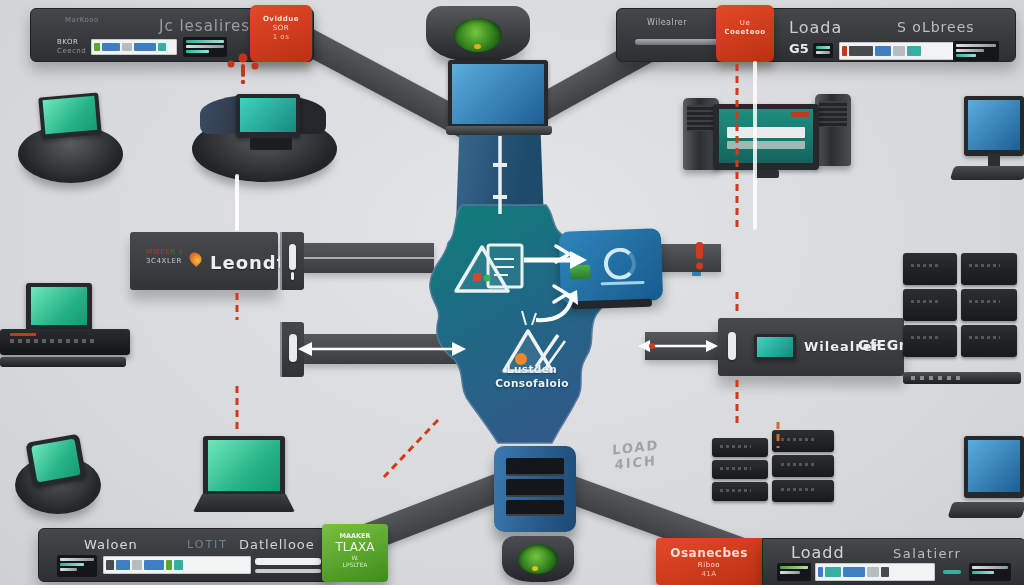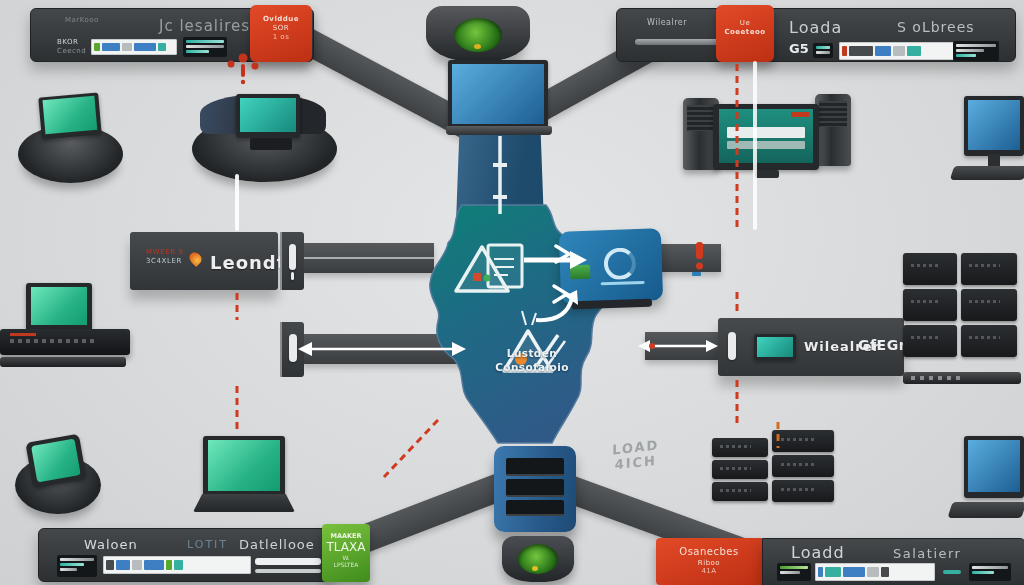--- a/index.html
+++ b/index.html
@@ -91,21 +91,21 @@
 
     <g stroke="#eef4f5" fill="none" stroke-width="3.5">
       <polygon points="86,168 110,128 134,168" stroke-linejoin="round" fill="rgba(255,255,255,0.08)"></polygon>
       <circle cx="103" cy="156" r="6" fill="#e8872c" stroke="none"></circle>
       <line x1="118" y1="164" x2="140" y2="132"></line>
         <line x1="127" y1="166" x2="147" y2="138" stroke-width="2.5"></line>
       <line x1="108" y1="122" x2="104" y2="108" stroke-width="2"></line>
         <line x1="114" y1="122" x2="118" y2="110" stroke-width="2"></line>
     </g>
   </svg>
-  <div class="abs t-blob z4" style="left:452px;top:346px;width:160px;">
+  <div class="abs t-blob z4" style="left:452px;top:362px;width:160px;">
     <div>Lustden</div>
     <div>Consofaloio</div>
   </div>
 
   <div class="abs z4" style="left:560px;top:230px;width:102px;height:72px;background:linear-gradient(135deg,#2e86bb,#175a8c);border-radius:10px;transform:rotate(-2deg);box-shadow:0 8px 12px rgba(0,0,0,.3);">
     <div class="abs" style="left:10px;top:34px;width:20px;height:14px;background:linear-gradient(#4cb04a,#2c7a2a);border-radius:2px;"></div>
     <div class="abs" style="left:44px;top:18px;width:24px;height:24px;border:4px solid #cfeaf6;border-right-color:rgba(207,234,246,.25);border-radius:50%;"></div>
     <div class="abs" style="left:40px;top:52px;width:44px;height:3px;background:#9fd4ef;border-radius:2px;"></div>
   </div>
   <div class="abs z4" style="left:572px;top:300px;width:80px;height:8px;background:#23262a;border-radius:3px;transform:rotate(-2deg);"></div>
@@ -204,29 +204,29 @@
       <span class="chip c-dark" style="width:8px;"></span>
       <span class="chip c-blue" style="width:14px;"></span>
       <span class="chip c-gray" style="width:10px;"></span>
       <span class="chip c-blue" style="width:20px;"></span>
       <span class="chip c-green" style="width:6px;"></span>
       <span class="chip c-teal" style="width:9px;"></span>
     </div>
     <div class="abs" style="left:216px;top:29px;width:66px;height:7px;background:#eef0f1;border-radius:3px;"></div>
     <div class="abs" style="left:216px;top:40px;width:66px;height:4px;background:#c9cdce;border-radius:2px;"></div>
   </div>
-  <div class="abs greenblock z6" style="left:322px;top:524px;width:48px;height:58px;padding-top:8px;box-sizing:border-box;">
+  <div class="abs greenblock z6" style="left:322px;top:524px;width:66px;height:58px;padding-top:8px;box-sizing:border-box;">
     <div style="font-size:6.5px;font-weight:bold;">MAAKER</div>
     <div style="font-size:12px;">TLAXA</div>
     <div style="font-size:6px;opacity:.85;">W.</div>
     <div style="font-size:6px;opacity:.85;">LPSLTEA</div>
   </div>
 
   <div class="abs redblock z6" style="left:656px;top:538px;width:106px;height:47px;border-radius:4px 0 0 4px;padding-top:8px;box-sizing:border-box;">
-    <div class="t-tiny" style="font-weight:normal;font-size:10px;">Osanecbes</div>
+    <div class="t-tiny" style="font-weight:bold;font-size:12px;">Osanecbes</div>
     <div class="t-tiny">Riboo</div>
     <div class="t-tiny" style="opacity:.8;">41A</div>
   </div>
   <div class="abs darkbar z6" style="left:762px;top:538px;width:262px;height:47px;border-radius:0 6px 6px 0;">
     <div class="abs" style="left:28px;top:4px;font-size:16px;color:#d2d5d7;letter-spacing:1px;">Loadd</div>
     <div class="abs" style="left:130px;top:7px;font-size:13px;color:#b9bec1;letter-spacing:1.5px;">Salatierr</div>
     <div class="minishot" style="left:14px;top:24px;width:34px;height:18px;">
       <div class="row r-green"></div>
       <div class="row r-white" style="width:70%;"></div>
     </div>

